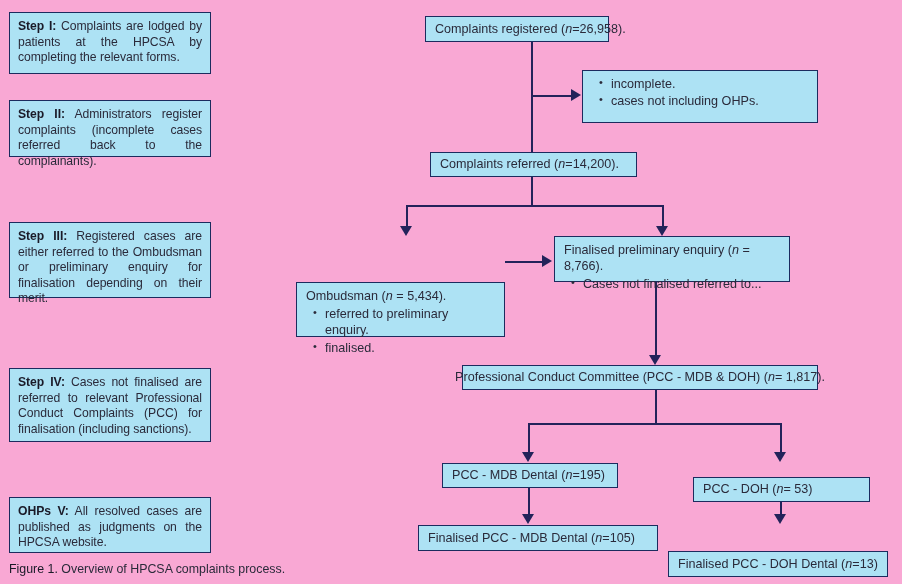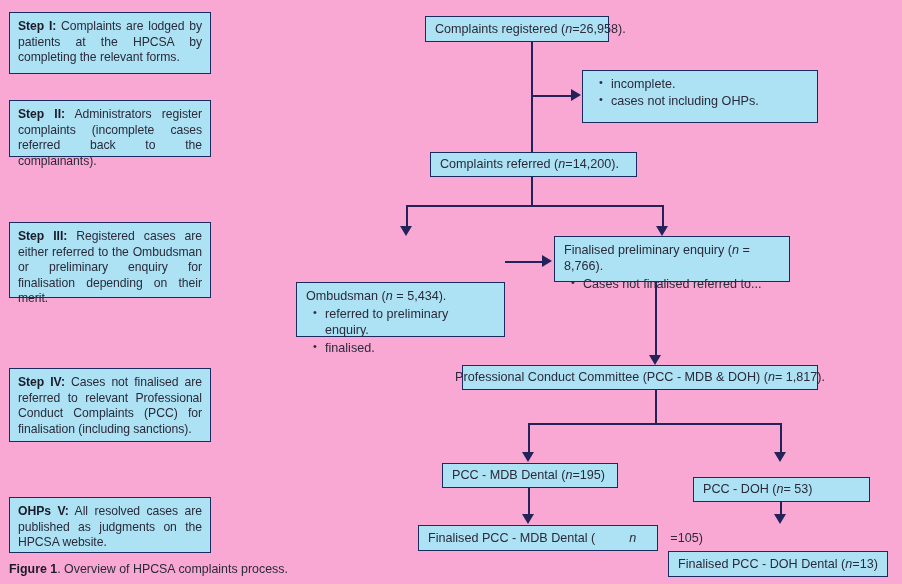--- a/index.html
+++ b/index.html
@@ -109,21 +109,21 @@
 
   
   #caption {
     position: absolute;
     left: 9px;
     top: 562px;
     font-size: 12.4px;
     color: #2a2a3a;
     white-space: nowrap;
   }
-  #caption .cap-bold { font-weight: bold; color: #1a1a28; }
+  #caption .cap-bold { font-weight: normal; color: #1a1a28; }
 </style>
 </head>
 <body>
 
 <div id="figure-root">
 
   <div class="box step-box" style="left:9px; top:12px; width:202px; height:62px;">
     <span class="step-label">Step I:</span><span> Complaints are lodged by patients at the HPCSA by completing the relevant forms.</span>
   </div>
 
@@ -223,21 +223,21 @@
       <span class="ital">n</span>
       <span>=195)</span>
   </div>
 
   <div class="box node" style="left:693px; top:477px; width:177px; height:25px;">
     <span>PCC - DOH (</span>
       <span class="ital">n</span>
       <span> = 53)</span>
   </div>
 
-  <div class="box node" style="left:418px; top:525px; width:240px; height:26px;gap:34px;">
+  <div class="box node" style="left:418px; top:525px; width:240px; height:26px;">
     <span>Finalised PCC - MDB Dental (</span>
       <span class="ital">n</span>
       <span>=105)</span>
   </div>
 
   <div class="box node" style="left:668px; top:551px; width:220px; height:26px;">
     <span>Finalised PCC - DOH Dental (</span>
       <span class="ital">n</span>
       <span>=13)</span>
   </div>

